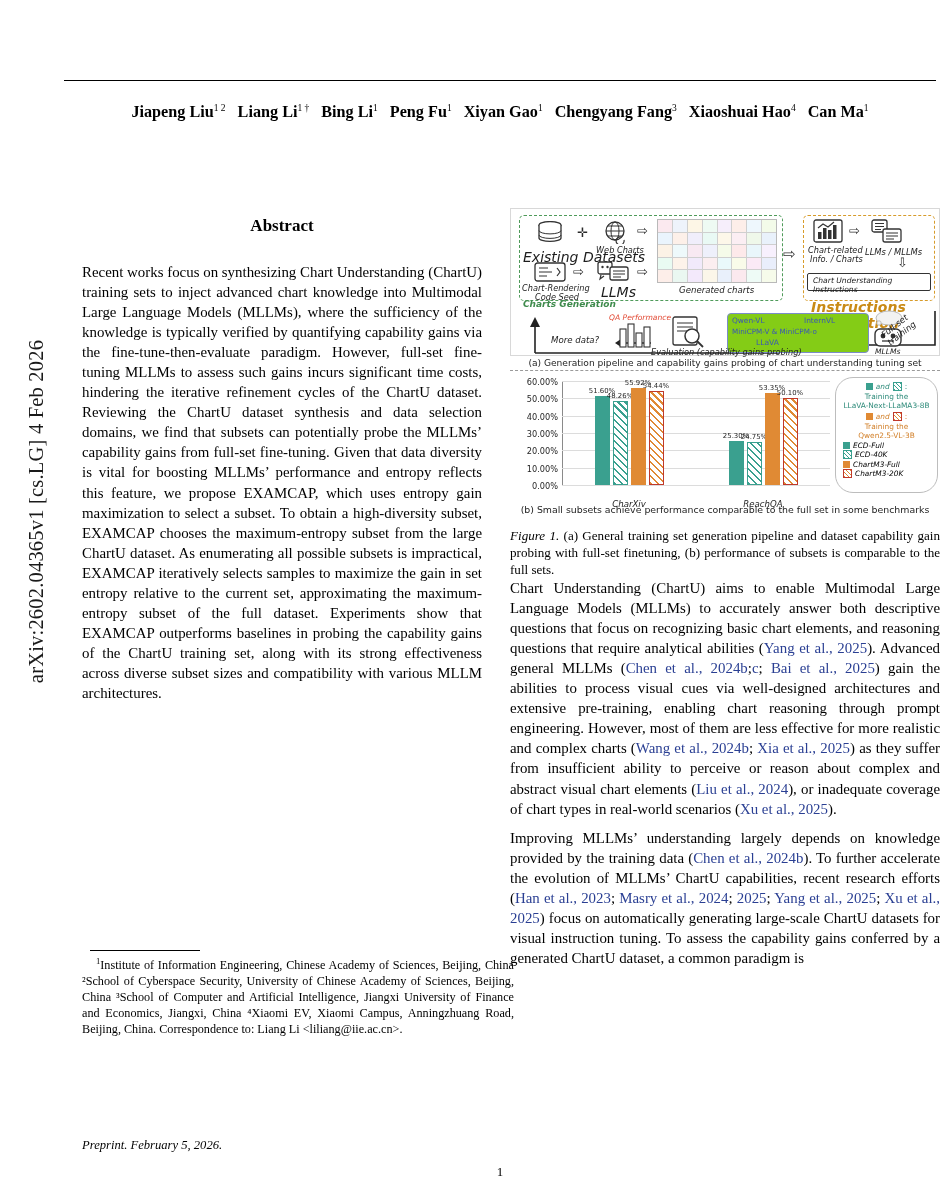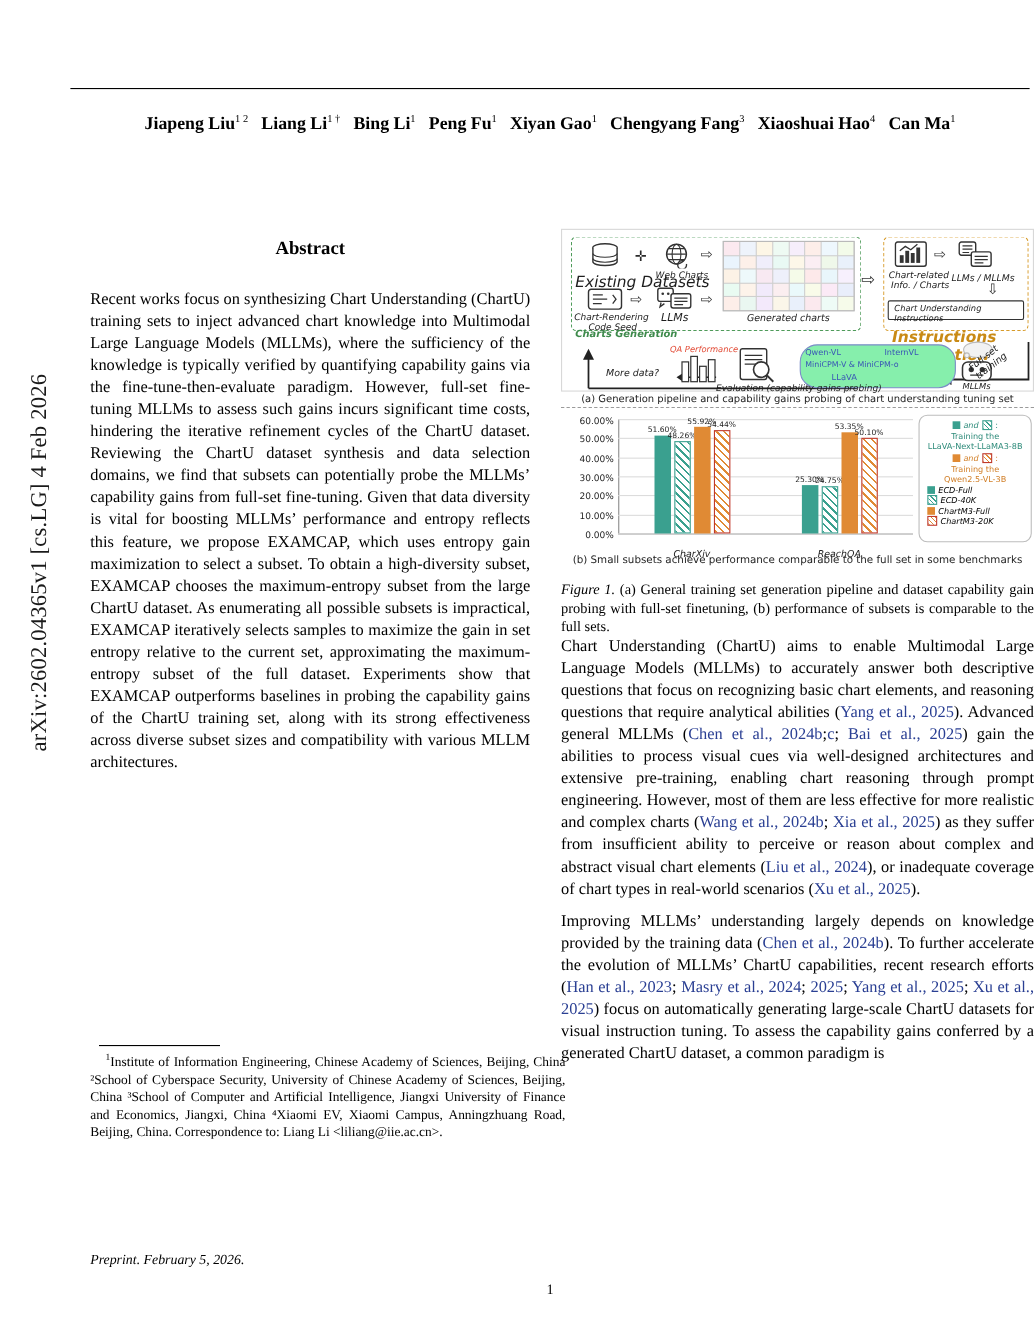--- a/index.html
+++ b/index.html
@@ -117,22 +117,22 @@
     grid-template-columns: repeat(8, 1fr);
     grid-template-rows: repeat(5, 1fr);
     border:1px solid #b9b9b9; background:#cfcfcf;
     overflow:hidden;
   }
   .thumbgrid i { display:block; }
 
   .pipe-loop { position:absolute; }
 
   .mllm-box {
-    position:absolute; border:1.2px solid #7b8cc8; border-radius:16px;
-    background:#86efac; overflow:hidden;
+    position:absolute; border:1.2px solid #7b8cc8; border-radius:4px;
+    background:#84cc16; overflow:hidden;
   }
   .mllm-line { font-family:"DejaVu Sans", sans-serif; color:#3a57b5; white-space:nowrap; }
 
   .cap-a {
     position:absolute; left:0; top:150px; width:430px;
     text-align:center; font-family:"DejaVu Sans", sans-serif;
     font-size:9.1px; color:#1d1d1d;
   }
 
   
@@ -154,21 +154,21 @@
     position:absolute; font-family:"DejaVu Sans", sans-serif; font-size:6.9px;
     color:#1f1f1f; white-space:nowrap; transform: translateX(-50%);
   }
   .xcat {
     position:absolute; top:118px; font-family:"DejaVu Sans", sans-serif;
     font-style:italic; font-size:8.6px; color:#1f1f1f;
     transform: translateX(-50%); white-space:nowrap;
   }
   .legend {
     position:absolute; left:325px; top:6px; width:103px; height:116px;
-    border:1.1px solid #bdbdbd; border-radius:8px; background:#fff;
+    border:1.1px solid #bdbdbd; border-radius:18px; background:#fff;
     font-family:"DejaVu Sans", sans-serif; font-size:7.4px;
     box-sizing:border-box; padding:4px 3px; overflow:hidden;
   }
   .lg-row { display:flex; align-items:center; justify-content:center; gap:3px; margin-bottom:1px; }
   .lg-item { display:flex; align-items:center; gap:3px; margin: .6px 0 .6px 4px; font-style:italic; }
   .sw { width:7px; height:7px; display:inline-block; flex:0 0 auto; }
   .sw-teal { background:#3aa08f; }
   .sw-orange { background:#e08a34; }
   .sw-teal-h { background:#ffffff; border:1px solid #3aa08f;
     background-image: repeating-linear-gradient(45deg,#3aa08f 0 1px,transparent 1px 3px); }
@@ -246,21 +246,21 @@
           <div class="arrow-r" style="left:62px; top:55px;">⇨</div>
 
           <svg class="glyph" style="left:86px; top:50px;" width="32" height="24" viewBox="0 0 32 24">
             <rect x="1" y="3" width="14" height="12" rx="2" fill="#fff" stroke="#333" stroke-width="1.3"></rect>
             <circle cx="5.5" cy="8" r="1.2" fill="#333"></circle>
               <circle cx="10.5" cy="8" r="1.2" fill="#333"></circle>
             <path d="M4 16l-1 4 4-3" fill="#fff" stroke="#333" stroke-width="1.2"></path>
             <rect x="13" y="8" width="18" height="13" rx="2" fill="#fff" stroke="#333" stroke-width="1.3"></rect>
             <path d="M16 12h12M16 15h12M16 18h8" stroke="#333" stroke-width="1.1"></path>
           </svg>
-          <div class="lbl" style="left:90px; top:75px; font-size:10px; color:#1d1d1d;">LLMs</div>
+          <div class="lbl" style="left:90px; top:75px; font-size:14px; color:#1d1d1d;">LLMs</div>
 
           <div class="arrow-r" style="left:126px; top:55px;">⇨</div>
 
           <div class="thumbgrid" style="left:146px; top:10px; width:118px; height:62px;">
             <i style="background:#fbe9ef"></i>
               <i style="background:#eef3fb"></i>
               <i style="background:#fdf6e6"></i>
               <i style="background:#eefaf3"></i>
               <i style="background:#f6eefb"></i>
               <i style="background:#fdeee9"></i>

